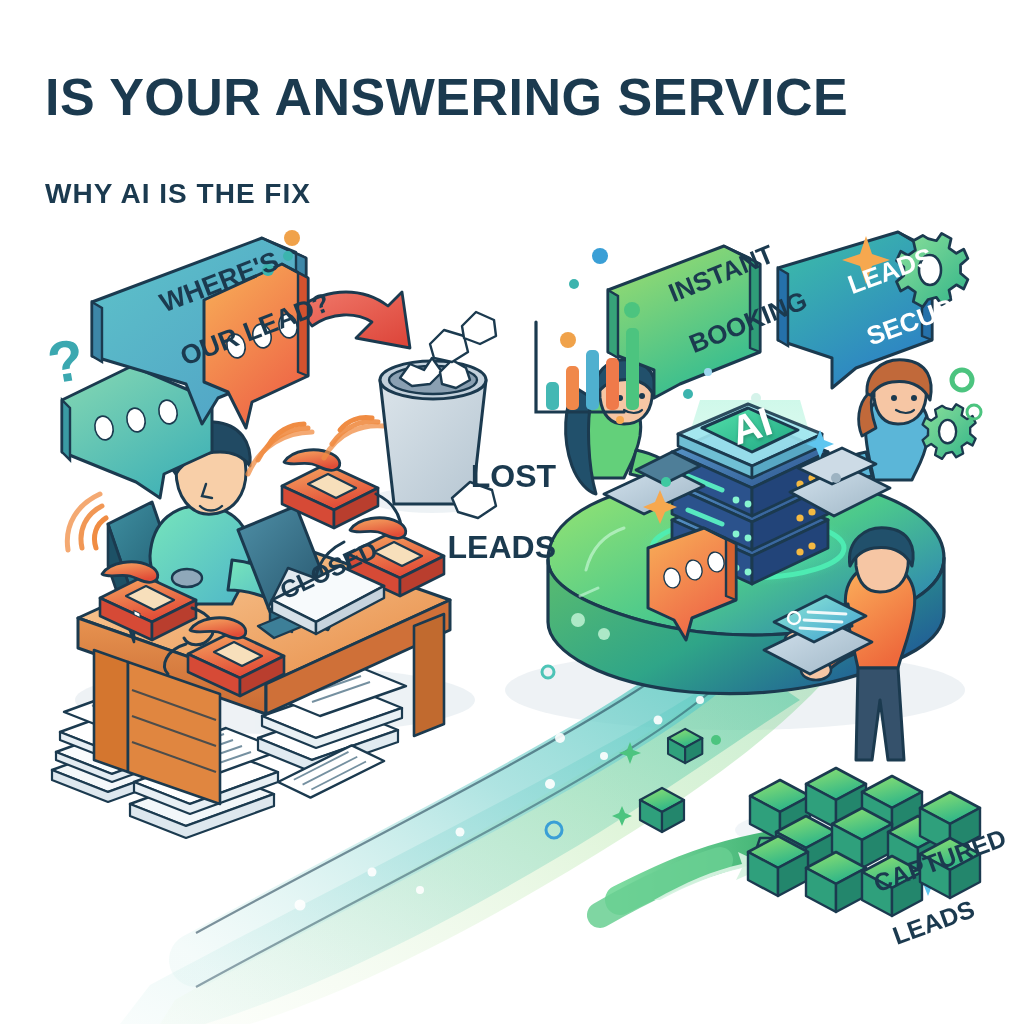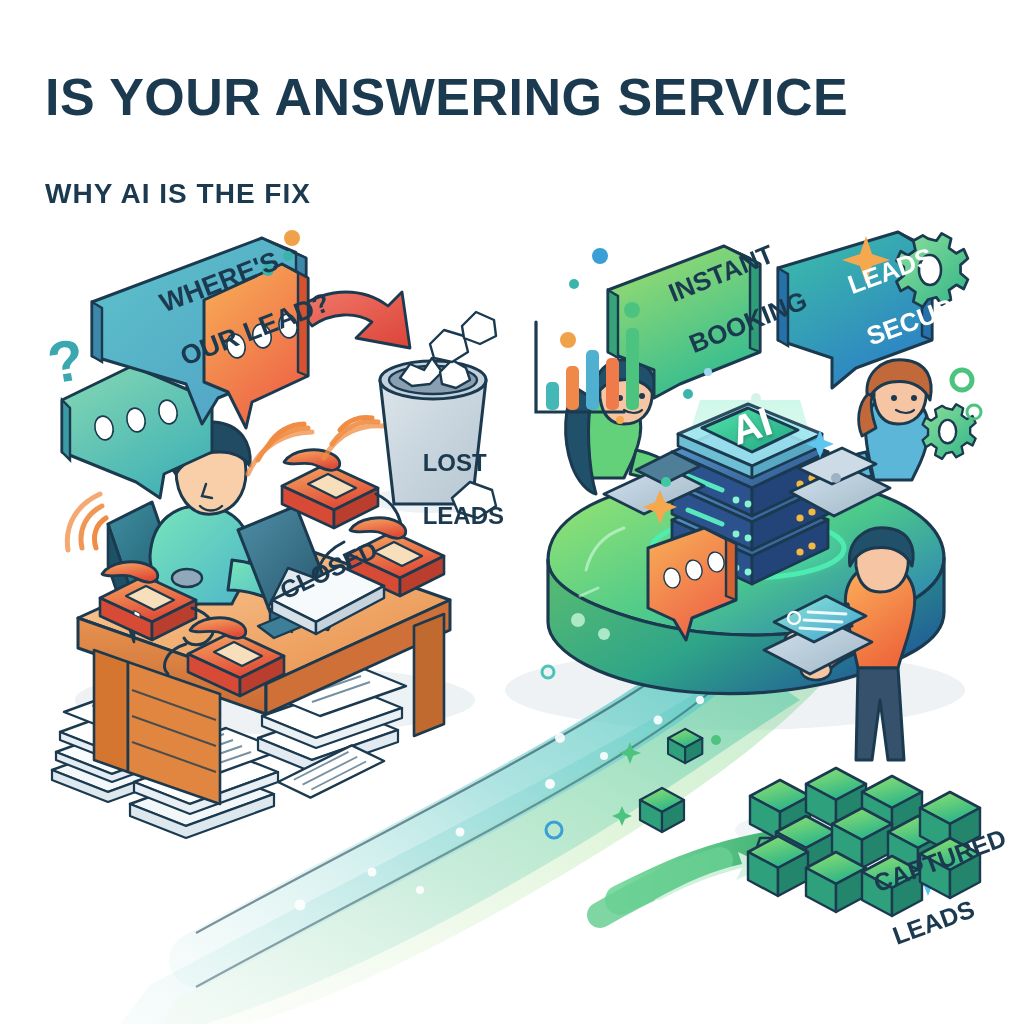--- a/index.html
+++ b/index.html
@@ -691,21 +691,21 @@
   <div class="txt-title">
     <span>IS YOUR ANSWERING SERVICE</span>
   </div>
   <div class="txt-sub">WHY AI IS THE FIX</div>
 
   <div class="ov" style="left:118px; top:276px; font-size:27px; transform:rotate(-21deg); transform-origin:left top;">
     <span>WHERE'S</span><br>
     <span>OUR LEAD?</span>
   </div>
 
-  <div class="ov" style="left:396px; top:424px; font-size:24px; text-align:left; line-height:1.1;">
+  <div class="ov" style="left:412px; top:424px; font-size:32px; text-align:right; line-height:1.1;">
     <span>LOST</span><br>
     <span>LEADS</span>
   </div>
 
   <div class="ov" style="left:276px; top:580px; font-size:25px; transform:rotate(-25deg); transform-origin:left top;">CLOSED</div>
 
   <div class="ov" style="left:628px; top:268px; font-size:26px; transform:rotate(-22deg); transform-origin:left top;">
     <span>INSTANT</span><br>
     <span>BOOKING</span>
   </div>

